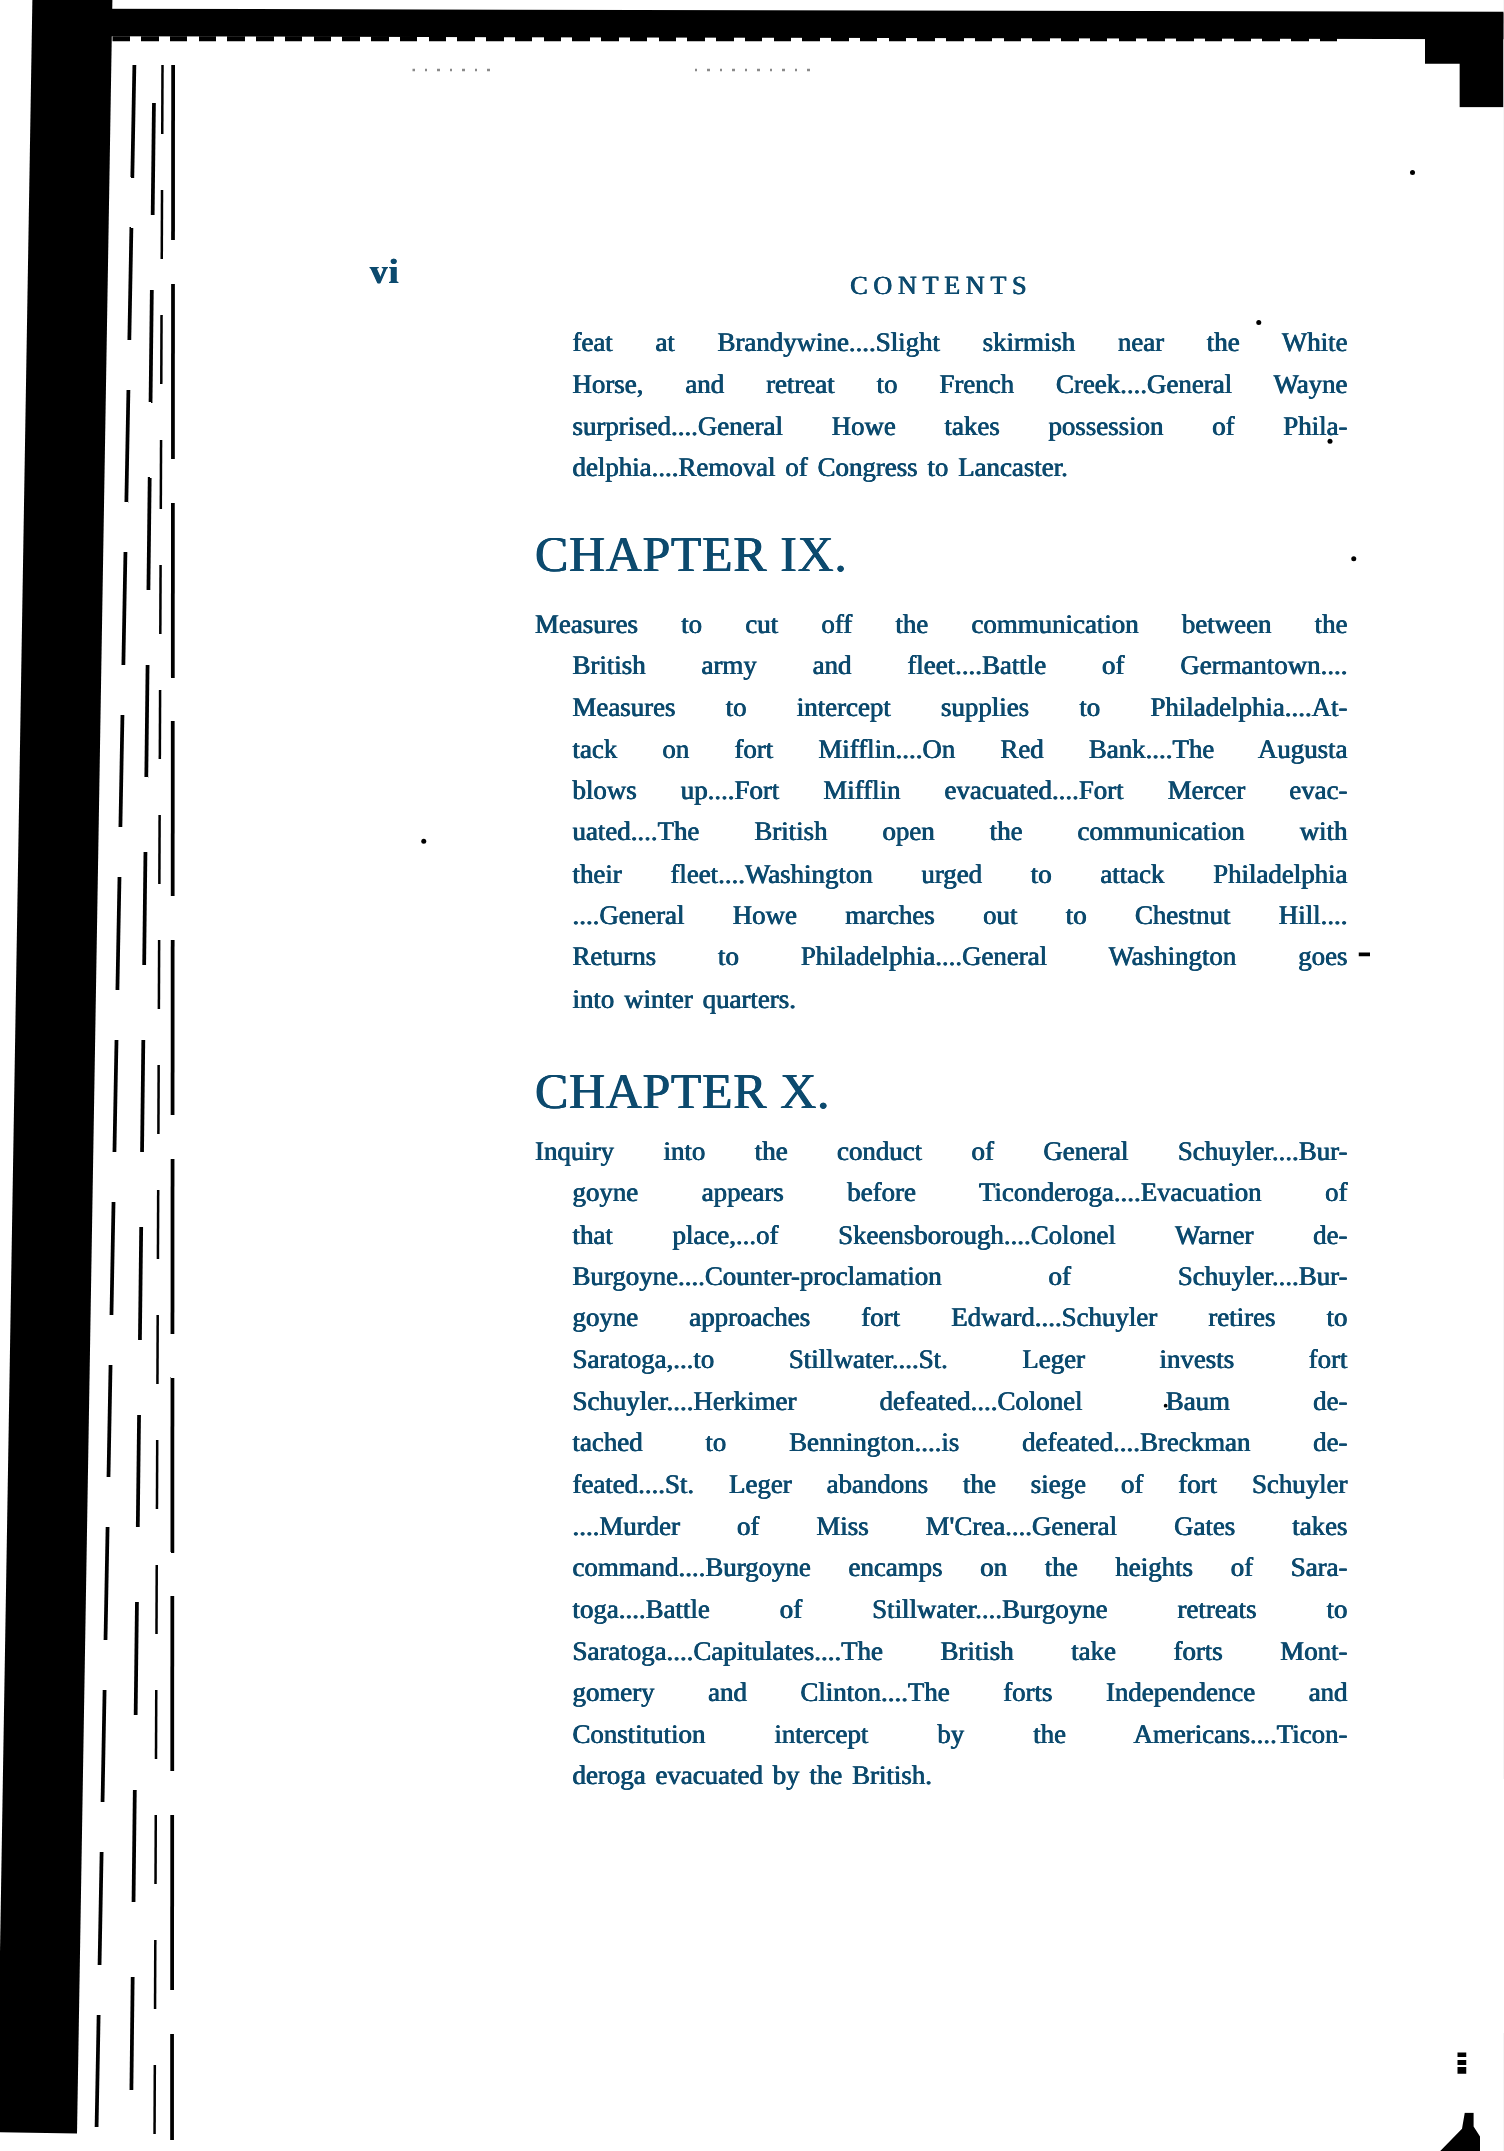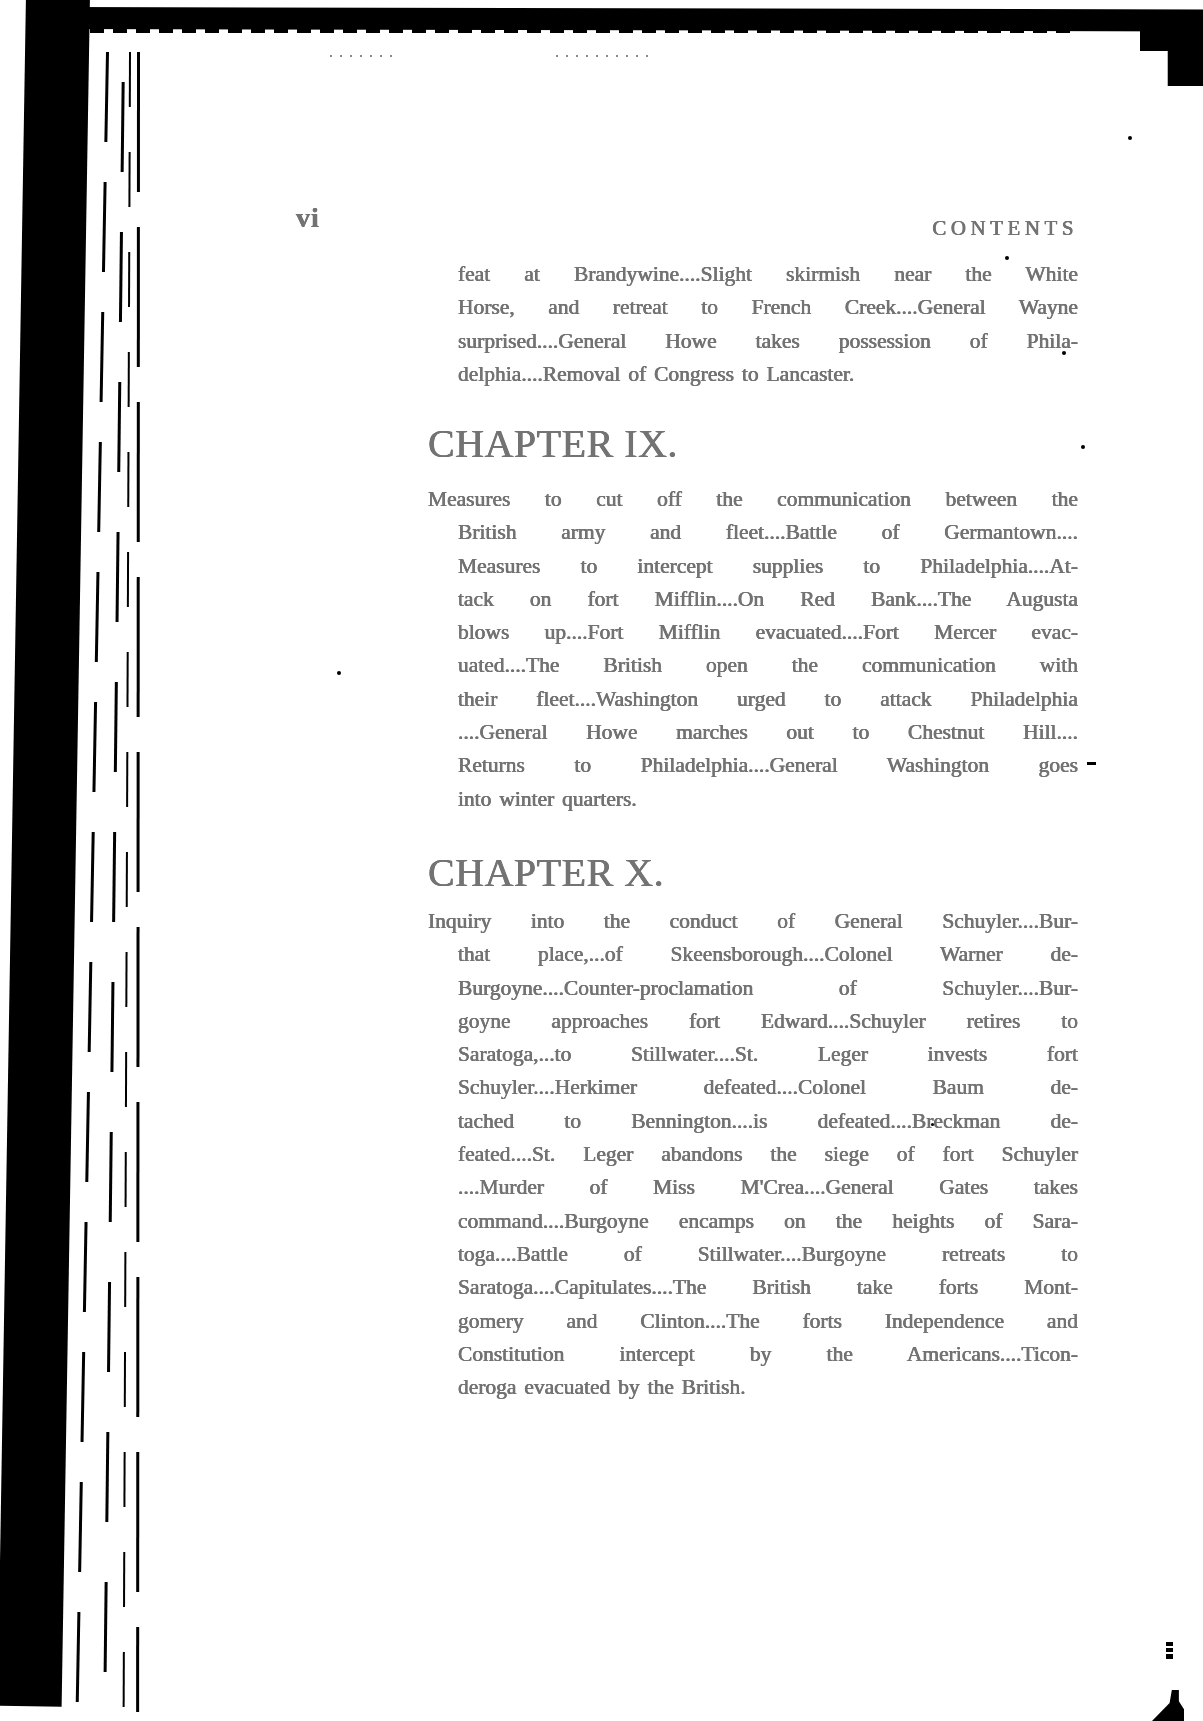--- a/index.html
+++ b/index.html
@@ -2,21 +2,21 @@
 <html><head>
 <meta charset="utf-8">
 <style>
   html,body{margin:0;padding:0;background:#e8e8e8;}
   .page{
     position:relative;
     width:1203px;height:1721px;
     background:#ffffff;
     overflow:hidden;
     font-family:"Liberation Serif","DejaVu Serif",serif;
-    color:#737373;
+    color:#0c4a6e;
   }
   .ink{ text-shadow:0.35px 0 0 currentColor, -0.35px 0 0 currentColor; }
 
   
   .left-bar{
     position:absolute;left:26px;top:-6px;width:64px;height:1712px;
     background:#000;transform:rotate(0.95deg);transform-origin:top left;
   }
   .bind-line{
     position:absolute;top:52px;width:3px;height:1660px;
@@ -55,21 +55,21 @@
   .nr2{left:556px;top:55px;width:92px;}
   .speck{position:absolute;width:4px;height:4px;background:#000;border-radius:50%;}
 
   
   .pagenum{
     position:absolute;left:296px;top:202px;
     font-size:28px;font-weight:bold;letter-spacing:1px;
   }
   .contents-head{
     position:absolute;left:428px;top:216px;width:650px;
-    text-align:right;font-size:21px;letter-spacing:4.5px;
+    text-align:center;font-size:21px;letter-spacing:4.5px;
   }
   .chapter-head{
     position:absolute;left:428px;width:650px;margin:0;
     text-align:left;font-size:40px;font-weight:normal;letter-spacing:0.5px;
     line-height:1;
   }
   #ch9{top:424px;}
   #ch10{top:853px;}
   .para{
     position:absolute;left:428px;width:650px;
@@ -131,20 +131,21 @@
       <div class="line">their fleet....Washington urged to attack Philadelphia</div>
       <div class="line">....General Howe marches out to Chestnut Hill....</div>
       <div class="line">Returns to Philadelphia....General Washington goes</div>
       <div class="line">into winter quarters.</div>
     </div>
 
   <h2 class="chapter-head ink" id="ch10">CHAPTER X.</h2>
 
   <div class="para ink" id="p3">
       <div class="line first">Inquiry into the conduct of General Schuyler....Bur-</div>
+      <div class="line">goyne appears before Ticonderoga....Evacuation of</div>
       <div class="line">that place,...of Skeensborough....Colonel Warner de-</div>
       <div class="line">Burgoyne....Counter-proclamation of Schuyler....Bur-</div>
       <div class="line">goyne approaches fort Edward....Schuyler retires to</div>
       <div class="line">Saratoga,...to Stillwater....St. Leger invests fort</div>
       <div class="line">Schuyler....Herkimer defeated....Colonel Baum de-</div>
       <div class="line">tached to Bennington....is defeated....Breckman de-</div>
       <div class="line">feated....St. Leger abandons the siege of fort Schuyler</div>
       <div class="line">....Murder of Miss M'Crea....General Gates takes</div>
       <div class="line">command....Burgoyne encamps on the heights of Sara-</div>
       <div class="line">toga....Battle of Stillwater....Burgoyne retreats to</div>

